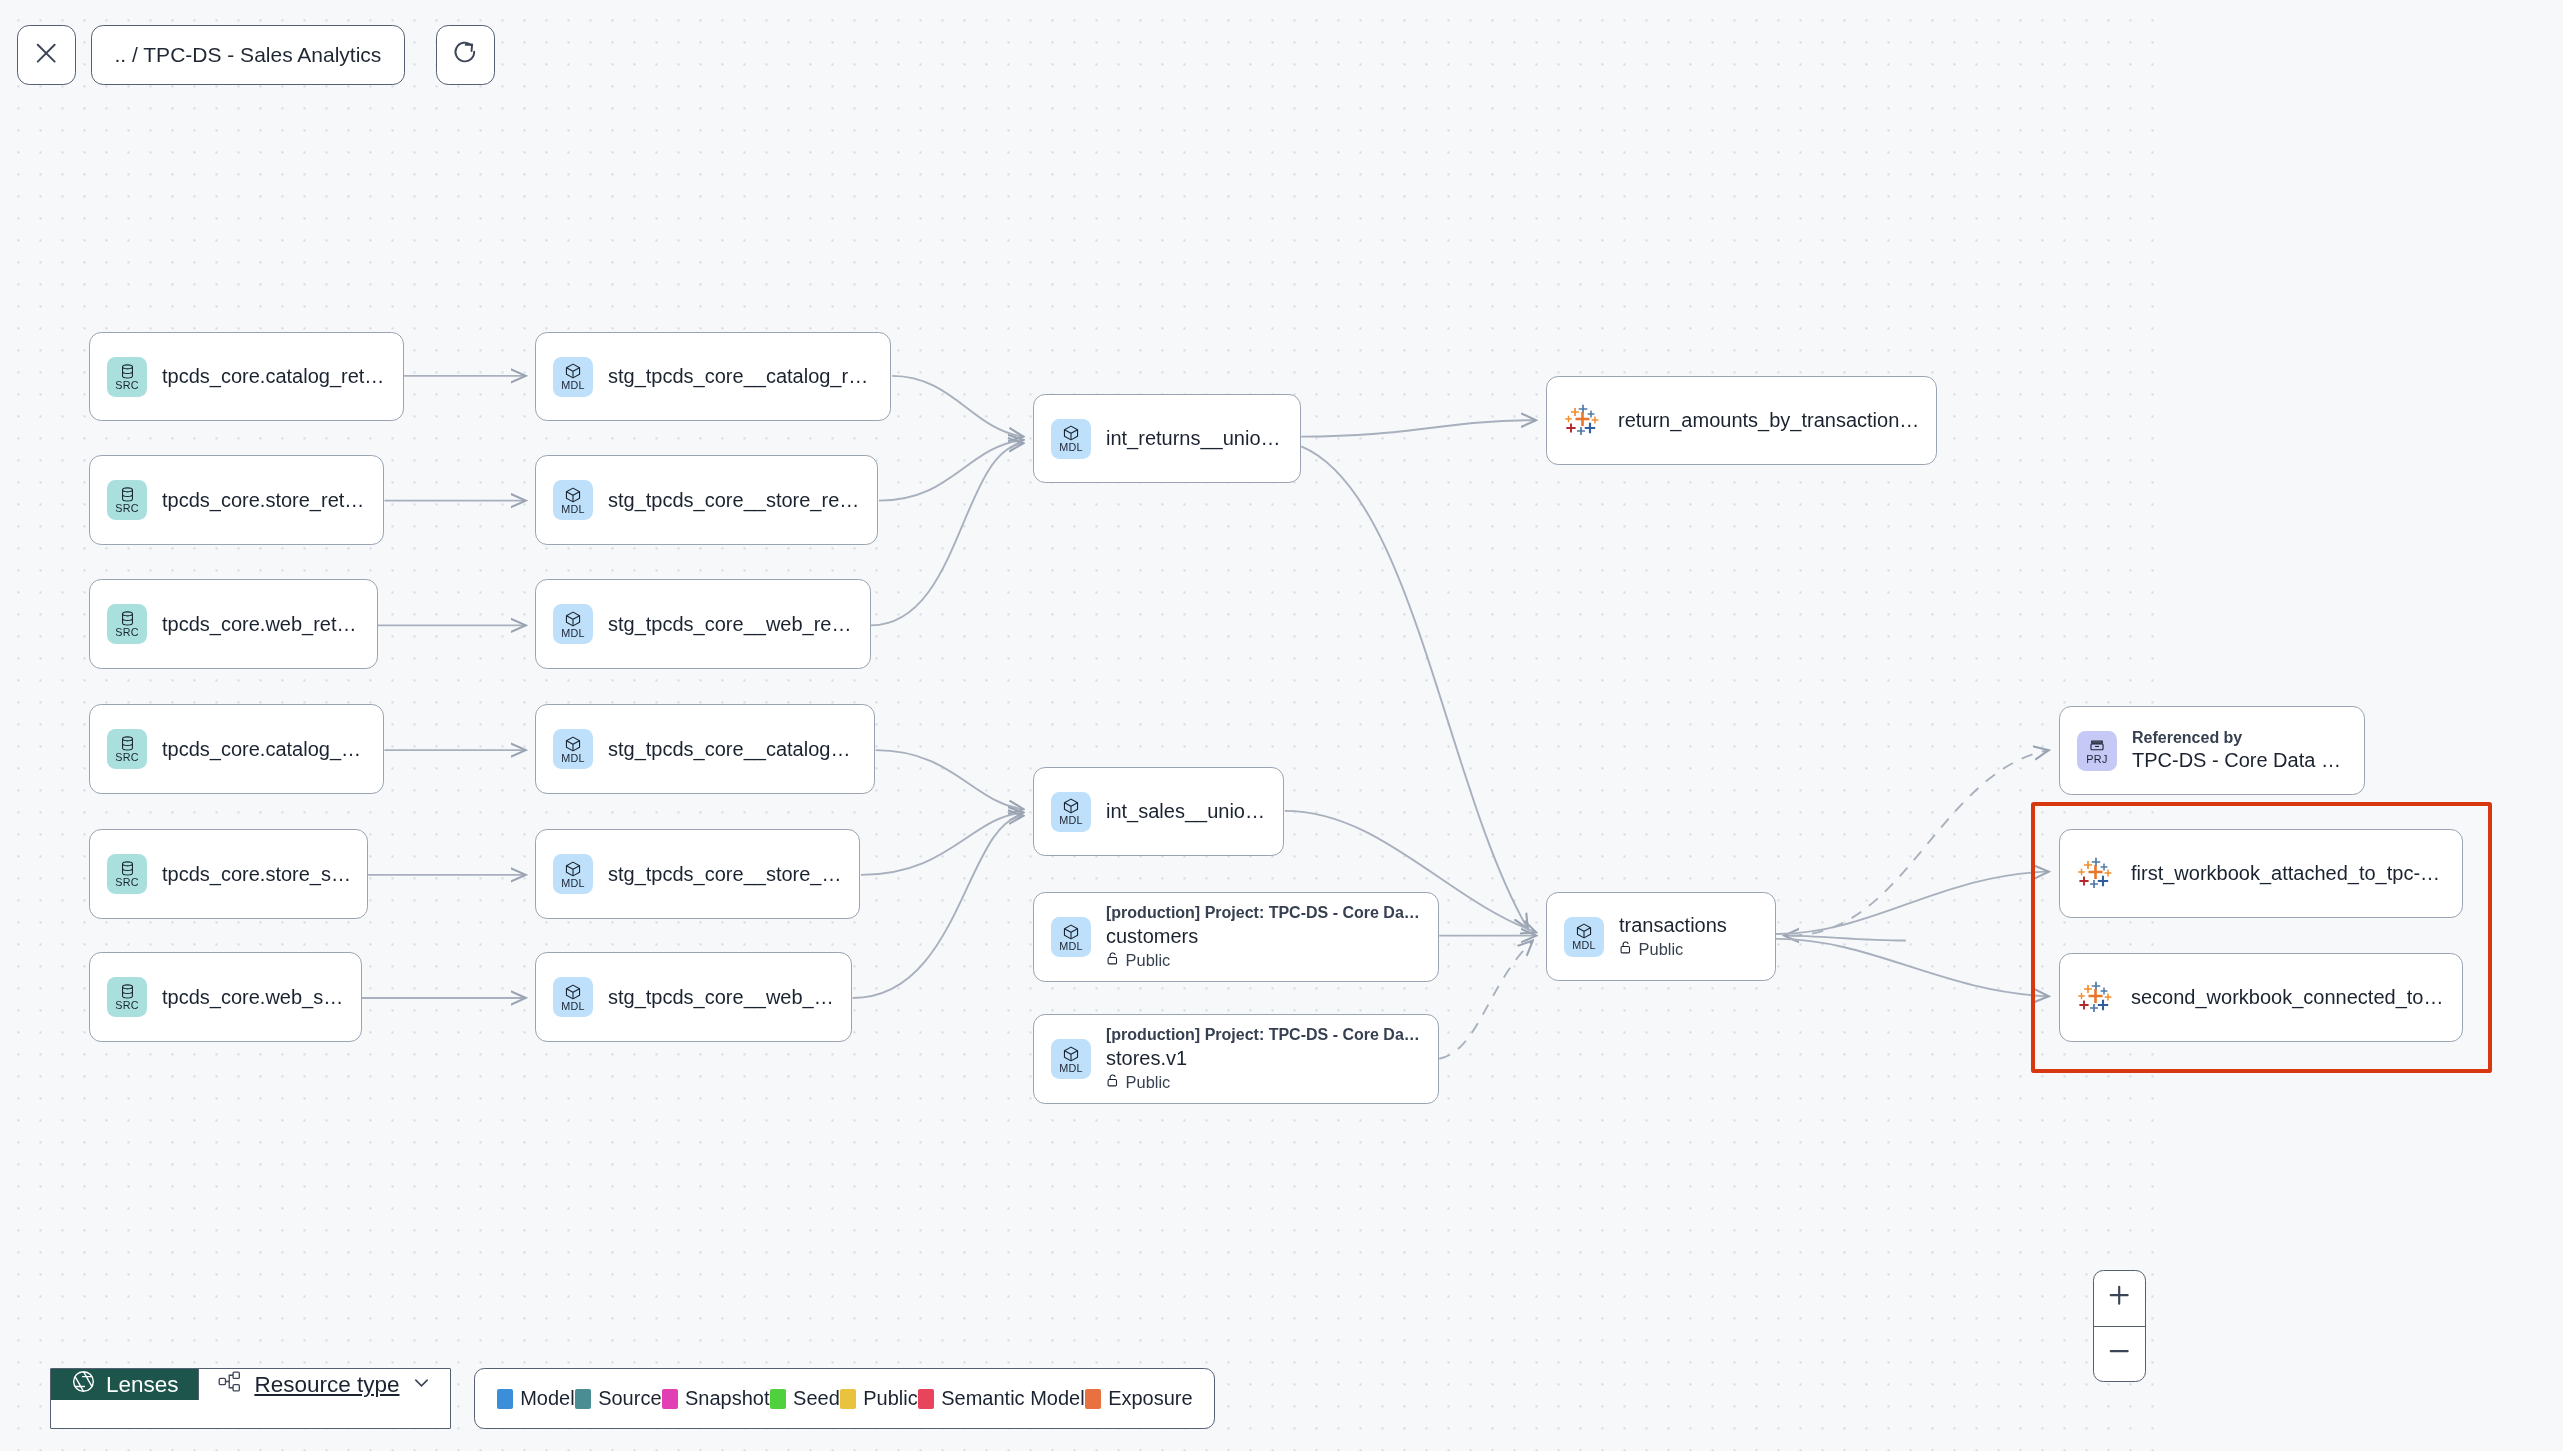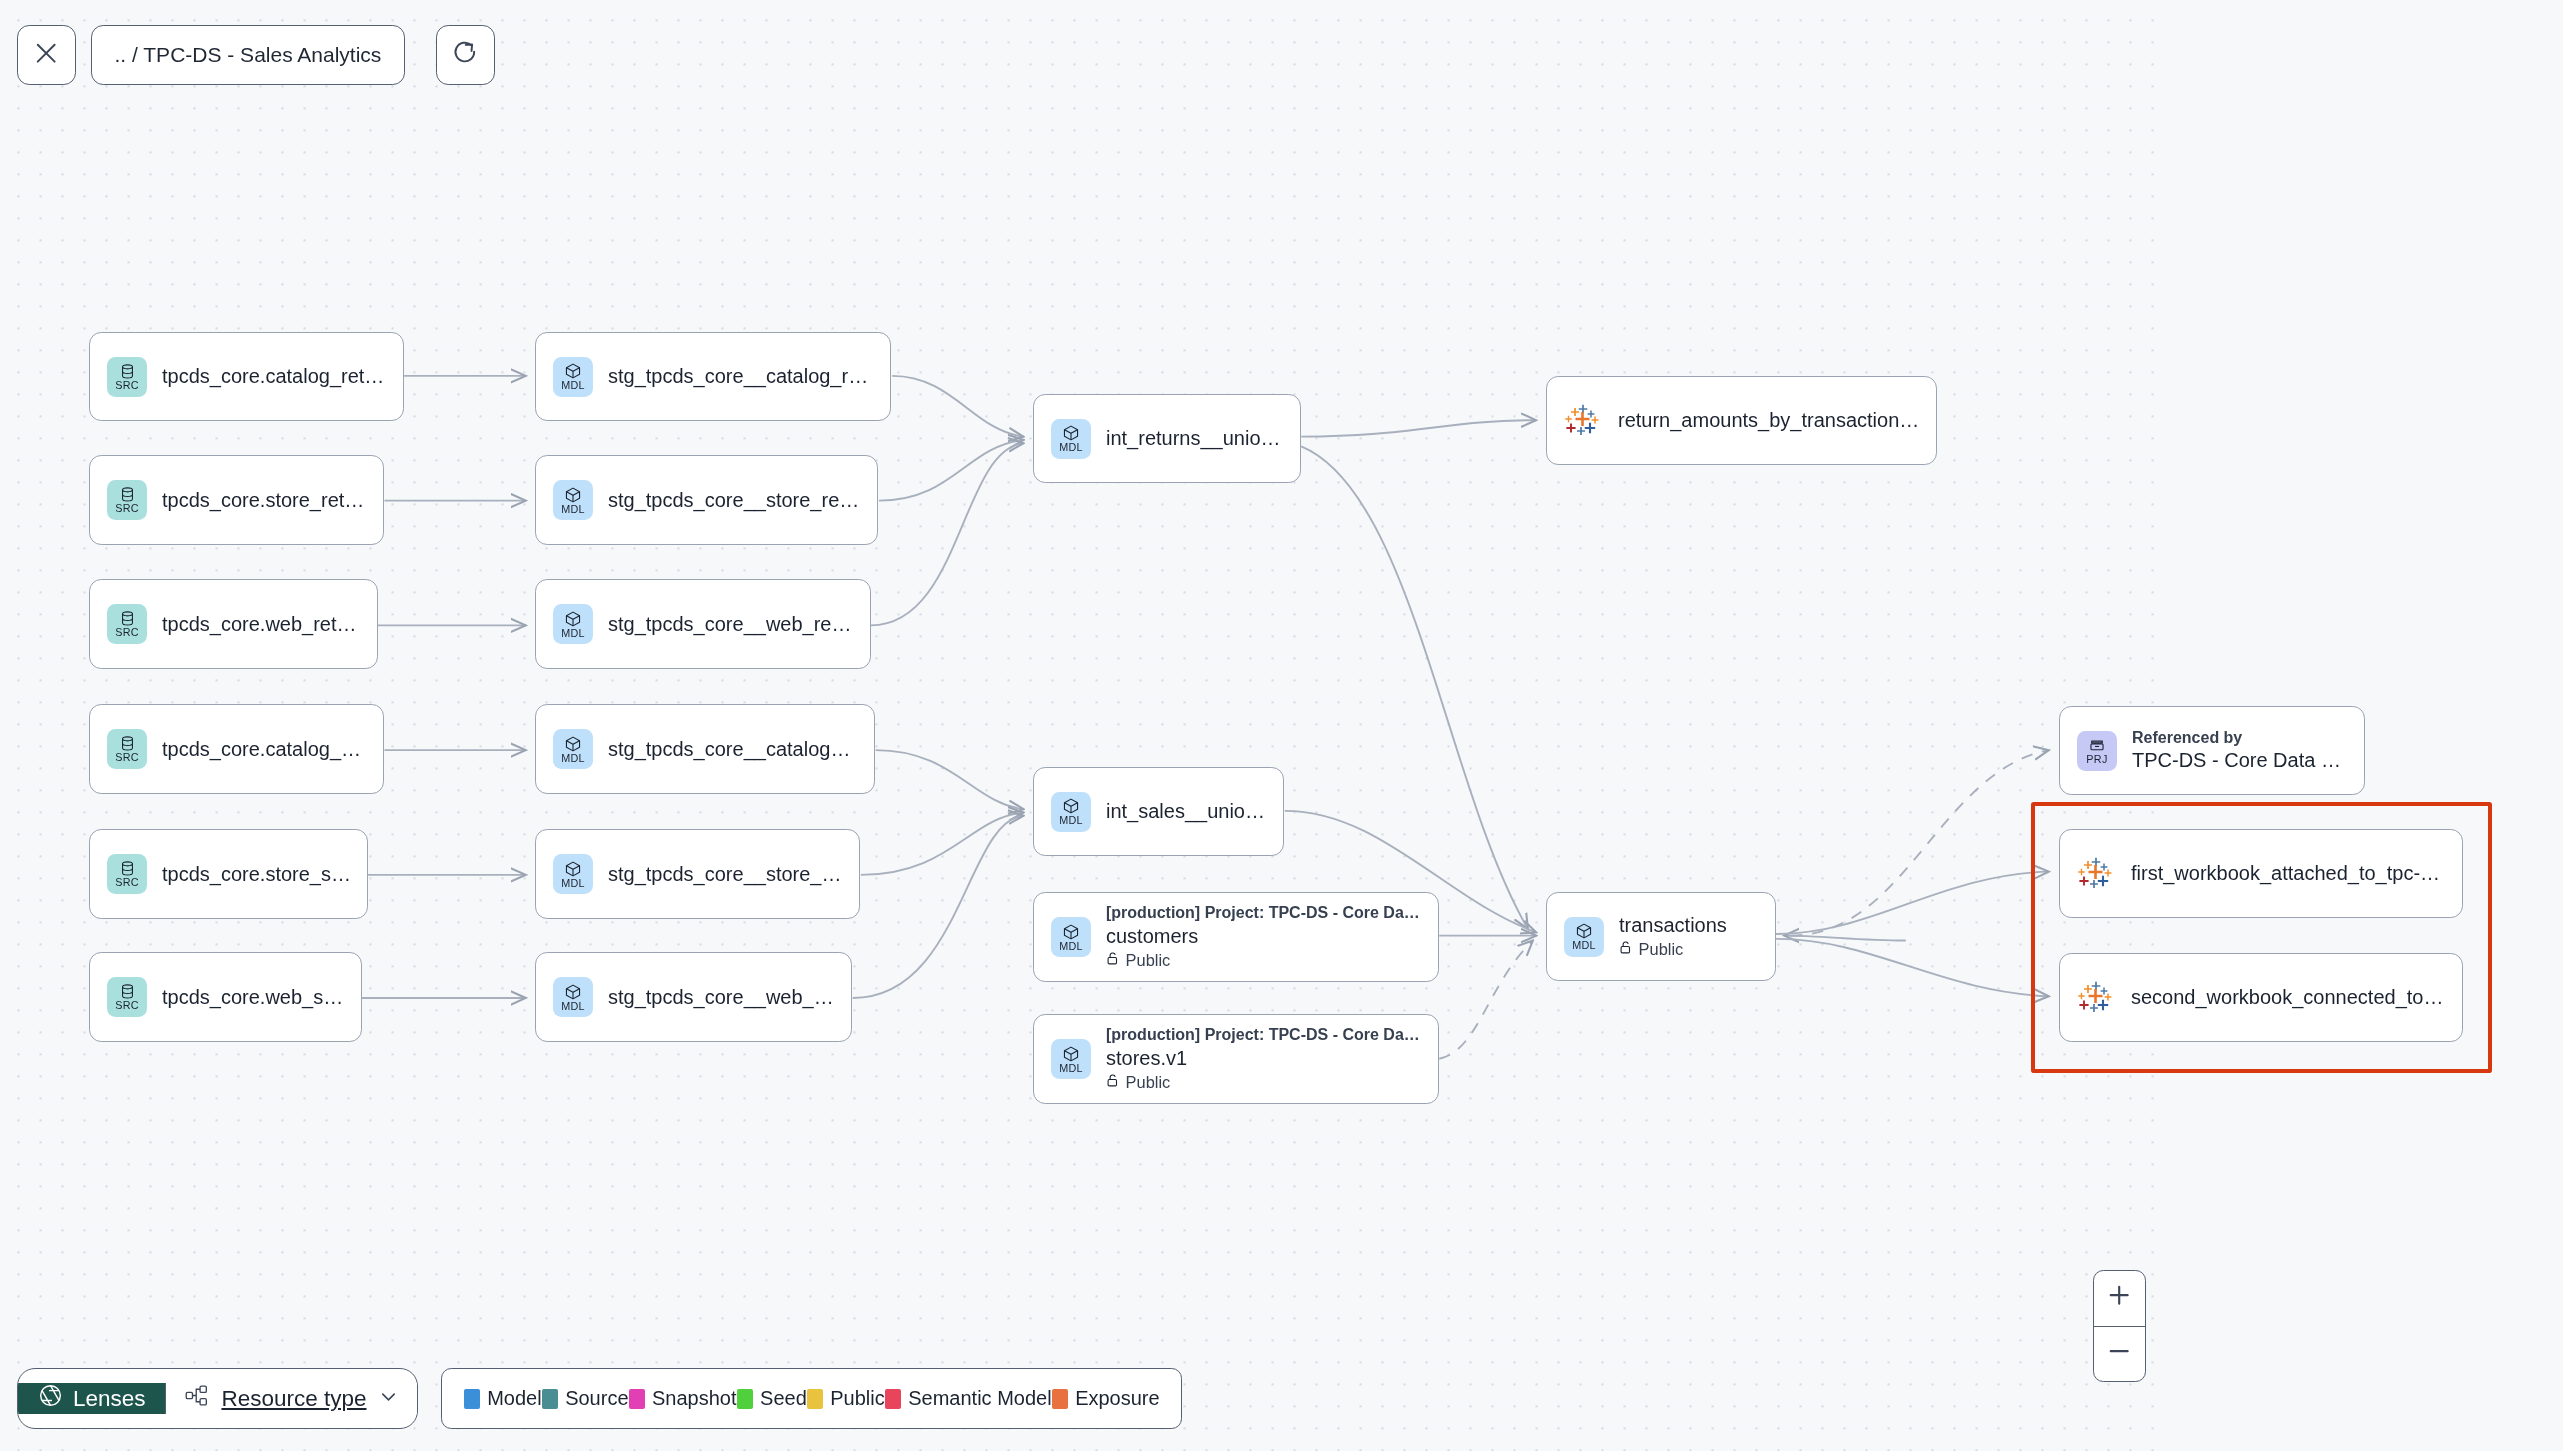--- a/index.html
+++ b/index.html
@@ -165,26 +165,27 @@
   .zoomctl .zbtn + .zbtn { border-top: 1.5px solid #555f72; }
 
   
   .bottombar {
     position: absolute;
     left: 17px; bottom: 21.6px;
     display: flex; align-items: center; gap: 23.4px;
     z-index: 40;
   }
   .lens-group {
-    display: flex; align-items: center;
+    display: flex; align-items: flex-start;
     height: 61px;
-    border-radius: 18px;
+    border-radius: 1px;
     overflow: hidden;
     border: 1.5px solid #555f72;
     background: #fff;
+    margin-left: 33px;
   }
   .lens-btn {
     background: #1d544c;
     color: #ffffff;
     display: flex; align-items: center; gap: 10.3px;
     padding: 0 19.7px;
     font-size: 22.5px;
     cursor: pointer;
   }
   .restype-btn {

